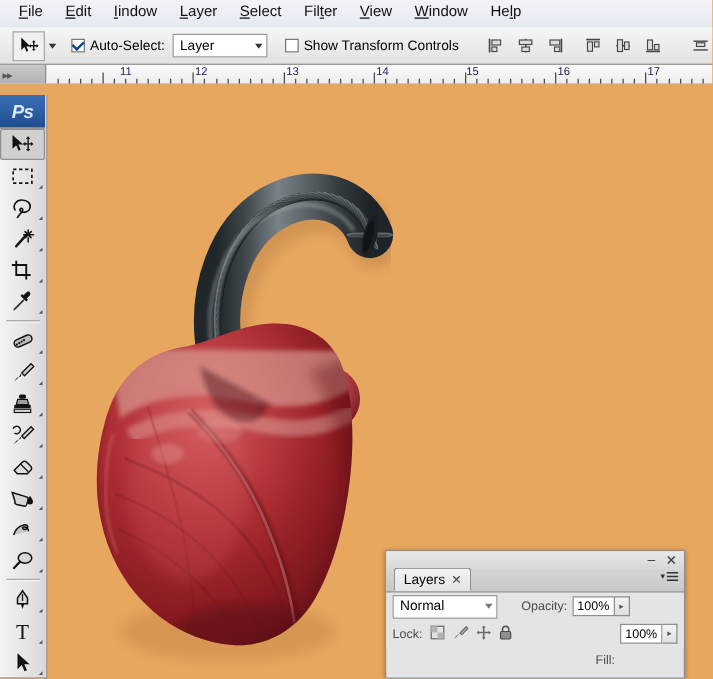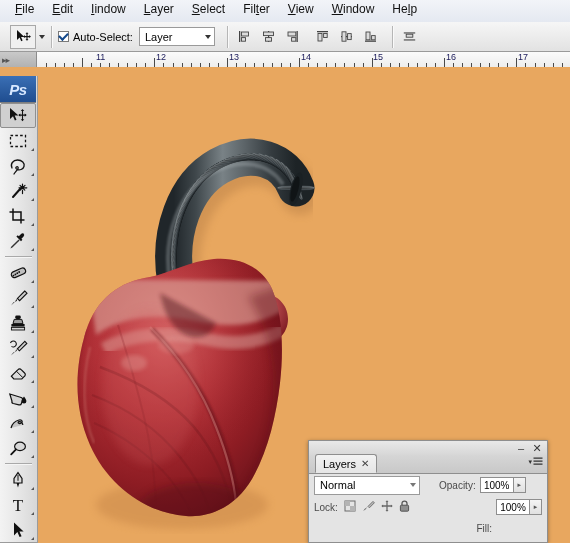--- a/index.html
+++ b/index.html
@@ -202,20 +202,24 @@
 
   <div style="display:flex;align-items:center;">
     <span class="checkbox checked"></span>
     <span class="opt-label">Auto-Select:</span>
     <span class="combo" style="width:72px;">
       <span>Layer</span>
       <span class="tri-down"></span>
     </span>
   </div>
 
+  <div style="display:flex;align-items:center;margin-left:14px;">
+    <span class="checkbox"></span>
+    <span class="opt-label">Show Transform Controls</span>
+  </div>
 
   <div class="opt-sep" style="margin-left:12px;"></div>
 
   <div class="align-grp">
     <div class="align-btn">
       <svg width="15" height="15" viewBox="0 0 15 15">
           <rect x="2" y="2" width="1.3" height="11" fill="#444"></rect>
           <rect x="4.5" y="3" width="7" height="4" fill="#dcdcdc" stroke="#444" stroke-width="0.9"></rect>
           <rect x="4.5" y="8.6" width="4" height="3.6" fill="#dcdcdc" stroke="#444" stroke-width="0.9"></rect>
         </svg>
@@ -735,21 +739,21 @@
     </div>
     <div id="lp-menu-btn">
       <span style="font-size:7px;color:#333;line-height:1;">▾</span>
       <svg width="10" height="9" viewBox="0 0 10 9">
           <path d="M0.5 1.2 H9.5 M0.5 4.2 H9.5 M0.5 7.2 H9.5" stroke="#333" stroke-width="1.2"></path>
         </svg>
     </div>
   </div>
 
   <div class="row">
-    <span class="combo" style="width:106px;margin-left:0;background:#fff;">
+    <span class="combo" style="width:84px;margin-left:0;background:#fff;">
       <span>Normal</span>
       <span class="tri-down" style="border-top-color:#777;"></span>
     </span>
     <span class="lbl" style="margin-left:19px;">Opacity:</span>
     <span class="fld" style="width:34px;margin-left:4px;">100%</span>
     <span class="spin">▸</span>
   </div>
 
   <div class="row">
     <span class="lbl">Lock:</span>

